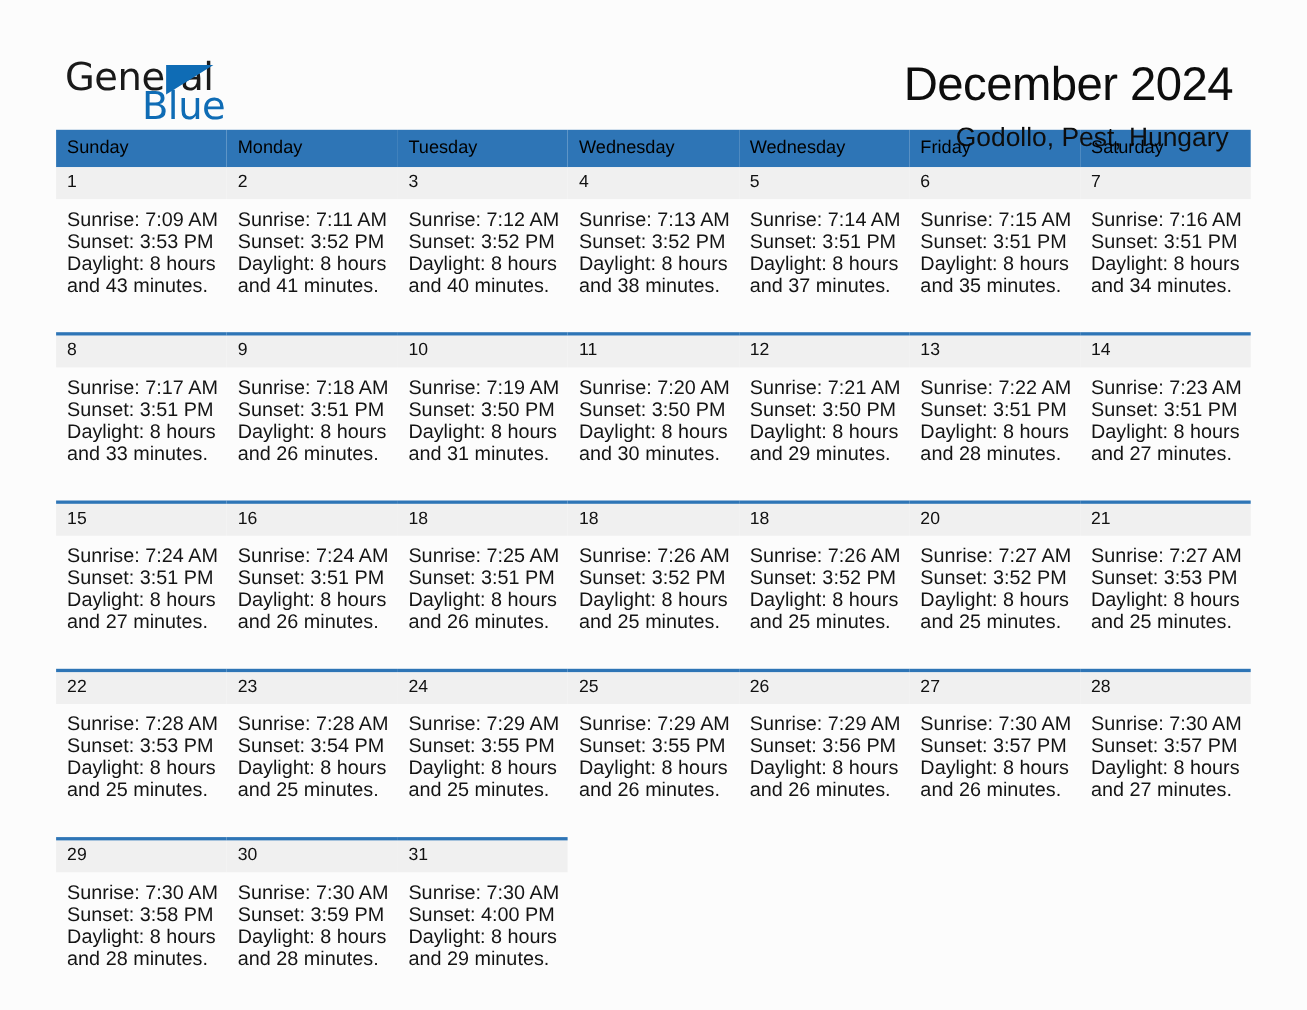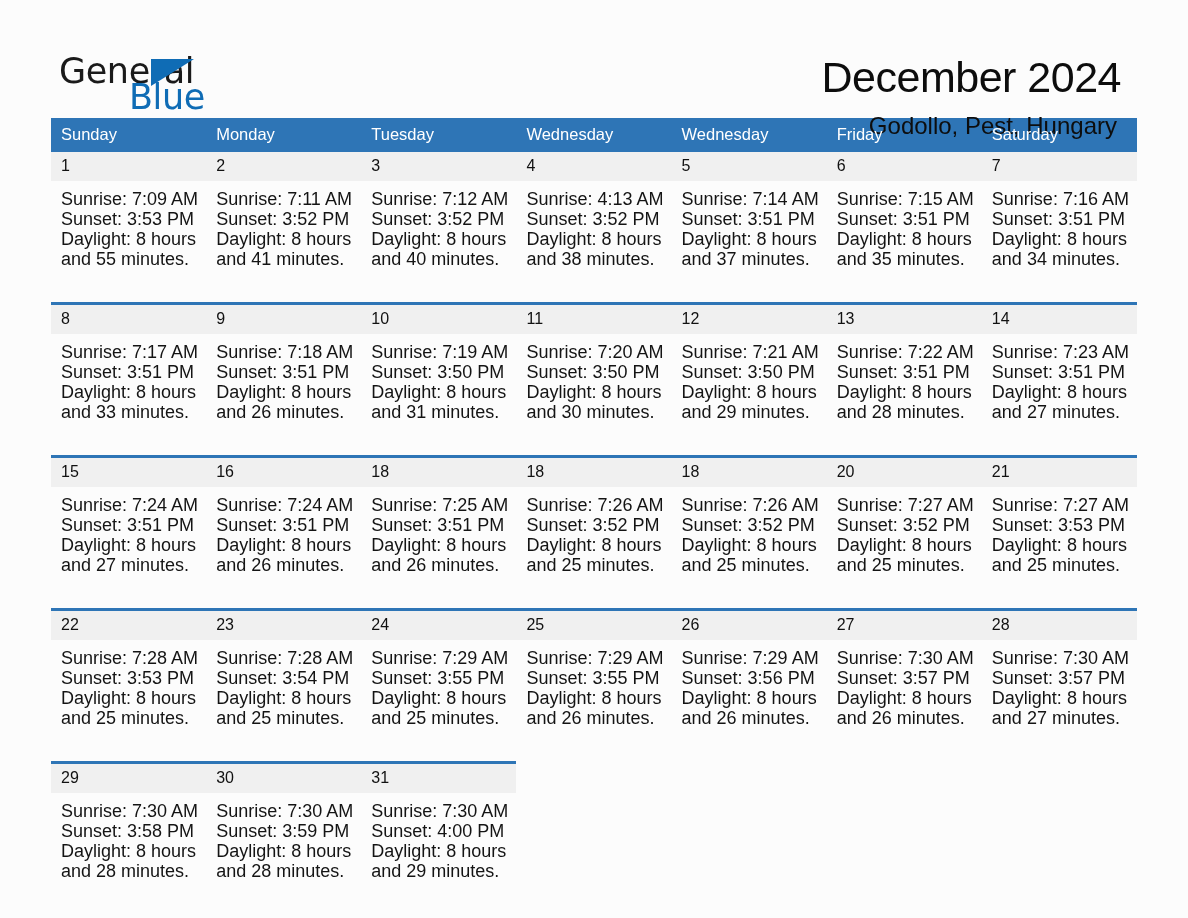--- a/index.html
+++ b/index.html
@@ -87,21 +87,21 @@
 
   
   .calendar {
     margin-top: 14px;
     width: 1086px;
     border-collapse: collapse;
     table-layout: fixed;
   }
   .calendar th {
     background: #2e75b6;
-    color: #ffffff;
+    color: #000000;
     font-size: 16.5px;
     font-weight: normal;
     text-align: left;
     padding: 7px 0 8px 10px;
     height: 17px;
   }
   .calendar td {
     vertical-align: top;
     padding: 0;
     width: 155.14px;
@@ -172,21 +172,21 @@
       </tr>
     </thead>
     <tbody>
         <tr class="week-row first">
           <td>
             <div class="daynum">1</div>
             <div class="details">
               <div>Sunrise: 7:09 AM</div>
               <div>Sunset: 3:53 PM</div>
               <div>Daylight: 8 hours</div>
-              <div>and 55 minutes.</div>
+              <div>and 43 minutes.</div>
             </div>
           </td>
           <td>
             <div class="daynum">2</div>
             <div class="details">
               <div>Sunrise: 7:11 AM</div>
               <div>Sunset: 3:52 PM</div>
               <div>Daylight: 8 hours</div>
               <div>and 41 minutes.</div>
             </div>
@@ -196,21 +196,21 @@
             <div class="details">
               <div>Sunrise: 7:12 AM</div>
               <div>Sunset: 3:52 PM</div>
               <div>Daylight: 8 hours</div>
               <div>and 40 minutes.</div>
             </div>
           </td>
           <td>
             <div class="daynum">4</div>
             <div class="details">
-              <div>Sunrise: 4:13 AM</div>
+              <div>Sunrise: 7:13 AM</div>
               <div>Sunset: 3:52 PM</div>
               <div>Daylight: 8 hours</div>
               <div>and 38 minutes.</div>
             </div>
           </td>
           <td>
             <div class="daynum">5</div>
             <div class="details">
               <div>Sunrise: 7:14 AM</div>
               <div>Sunset: 3:51 PM</div>

